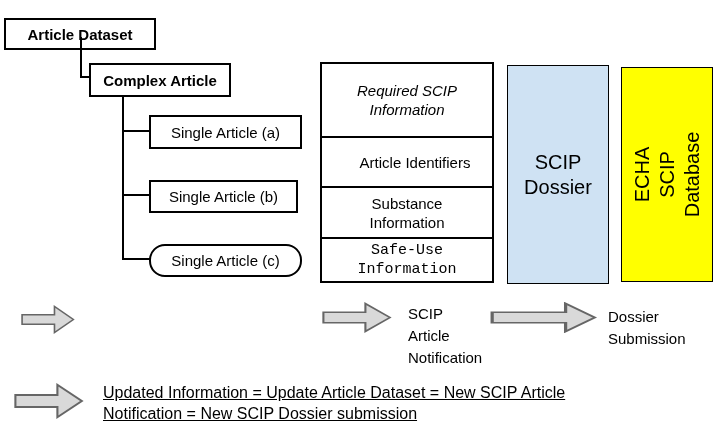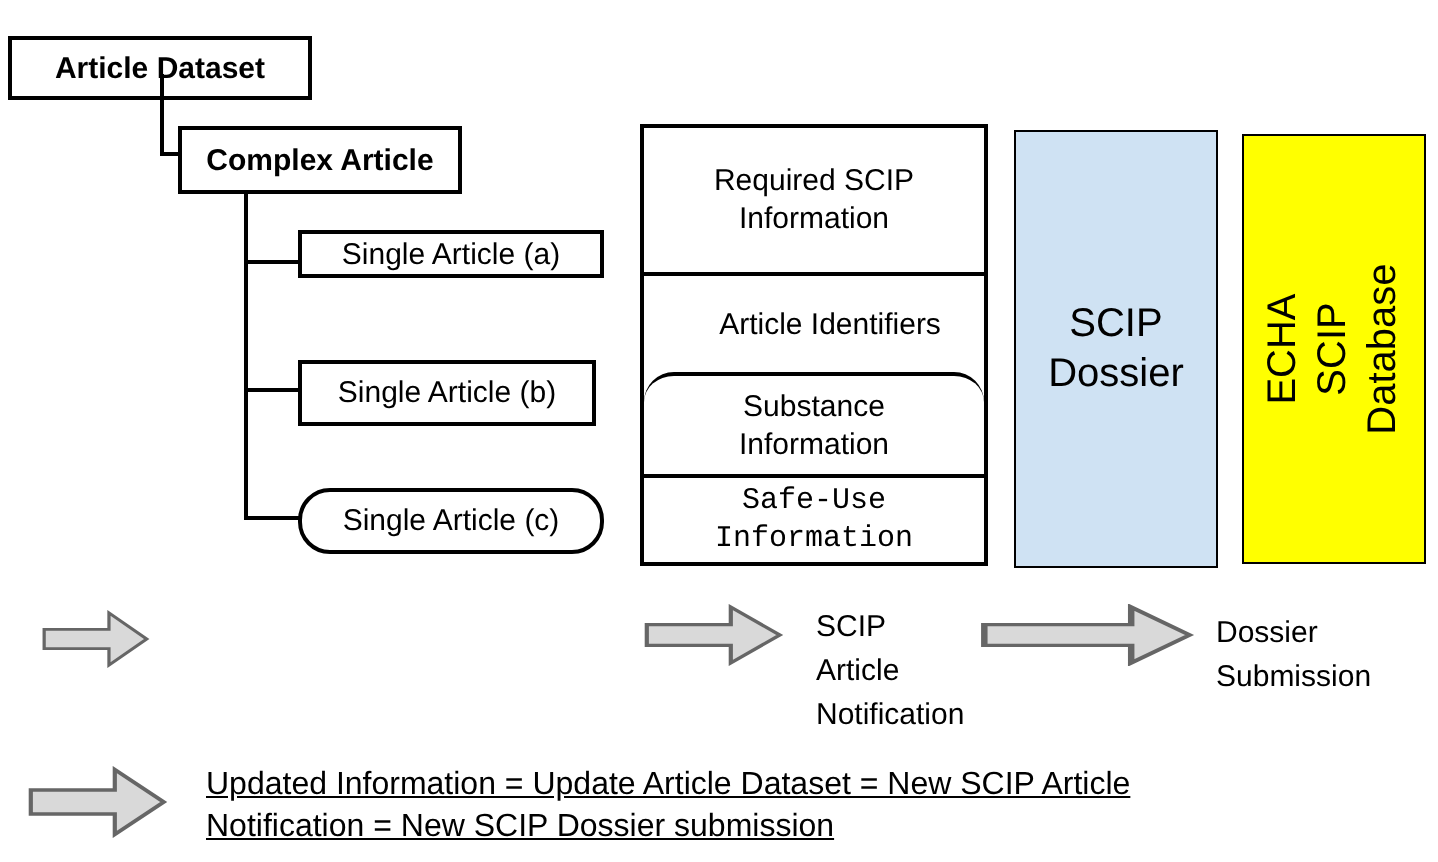--- a/index.html
+++ b/index.html
@@ -34,23 +34,23 @@
     display:flex;flex-direction:column;
     background:#fff;
   }
   .trow{
     box-sizing:border-box;
     display:flex;align-items:center;justify-content:center;
     text-align:center;font-size:15px;line-height:19px;
     white-space:pre-line;
   }
   .trow + .trow{border-top:2px solid #000;}
-  .trow.hdr{height:72px;}
+  .trow.hdr{height:72px;font-style:italic;}
   .trow.r1{height:50px;padding-left:16px;}
-  .trow.r2{height:51px;border-radius:15px;}
+  .trow.r2{height:51px;}
   .trow.r3{flex:1;font-family:Liberation Mono, monospace;}
   
   .dossier{
     left:507px;top:65px;width:102px;height:219px;
     background:#cfe2f3;
     font-size:20px;line-height:25px;
     border-width:1.5px;
   }
   .echa{
     left:621px;top:67px;width:92px;height:215px;
@@ -80,21 +80,21 @@
 </style>
 </head>
 <body>
 
 <div class="stage">
 
   <div class="box bold" style="left:4px;top:5px;width:152px;height:32px;margin-top:13px;">Article Dataset</div>
 
   <div class="box bold" style="left:89px;top:63px;width:142px;height:34px;">Complex Article</div>
 
-  <div class="box" style="left:149px;top:115px;width:153px;height:24px;">Single Article (a)</div>
+  <div class="box" style="left:149px;top:115px;width:153px;height:34px;">Single Article (a)</div>
 
   <div class="box" style="left:149px;top:180px;width:149px;height:33px;">Single Article (b)</div>
 
   <div class="box" style="left:149px;top:244px;width:153px;height:33px;border-radius:16px;">Single Article (c)</div>
 
   <div class="line" style="left:80px;top:37px;width:2px;height:41px;"></div>
   <div class="line" style="left:80px;top:76px;width:10px;height:2px;"></div>
   <div class="line" style="left:122px;top:97px;width:2px;height:163px;"></div>
   <div class="line" style="left:122px;top:130px;width:28px;height:2px;"></div>
   <div class="line" style="left:122px;top:194px;width:28px;height:2px;"></div>

